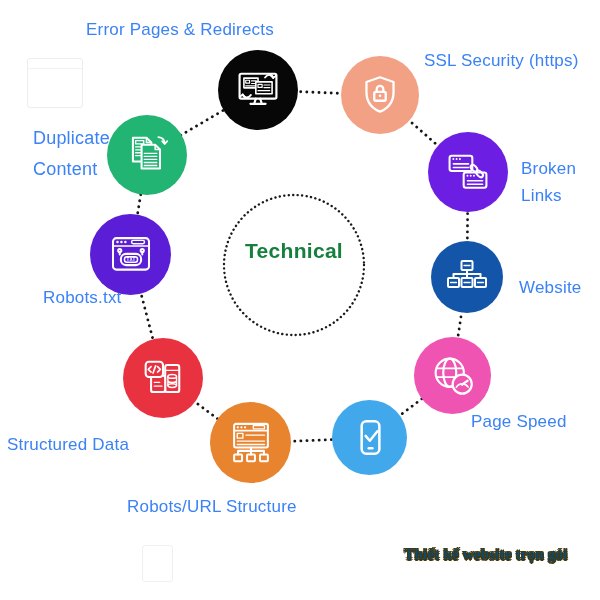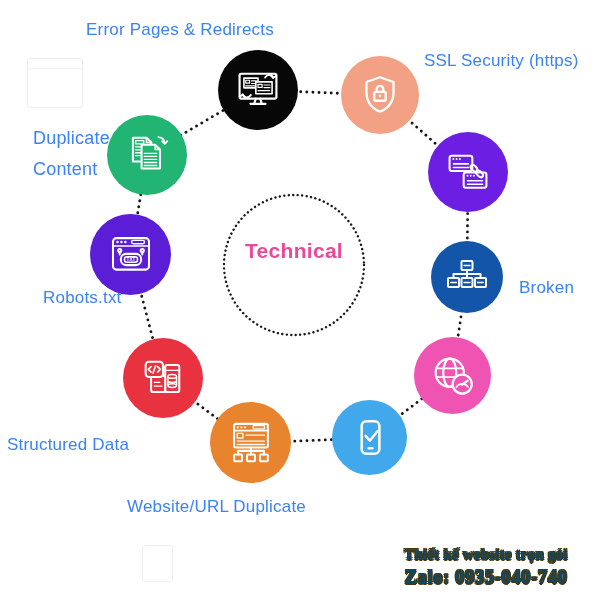--- a/index.html
+++ b/index.html
@@ -26,21 +26,21 @@
   .label-broken     {left:521px;top:155px;width:74px;line-height:27px;}
   .label-sitemap    {left:519px;top:277px;}
   .label-speed      {left:471px;top:411px;}
   .label-mobile     {left:345px;top:489px;}
   .label-website    {left:127px;top:496px;}
   .label-structured {left:7px;  top:410px;margin-top:24px;}
   .label-robots     {left:9px;  top:287px;margin-left:34px;}
   .label-duplicate  {left:17px; top:123px;width:112px;line-height:31px;font-size:18px;margin-left:16px;}
   
   .center-title{position:absolute;left:224px;top:236px;width:140px;z-index:2;text-align:center;
-                font-weight:700;font-size:21px;line-height:29px;color:#ec4899;letter-spacing:.3px;}
+                font-weight:700;font-size:21px;line-height:29px;color:#15803d;letter-spacing:.3px;}
   
   .footer{position:absolute;left:375px;top:543px;width:222px;z-index:4;text-align:center;
           font-family:Liberation Serif, serif;font-weight:700;color:#0c4a6e;
           text-shadow:-1px -1px 0 #473608,1px -1px 0 #473608,-1px 1px 0 #473608,1px 1px 0 #473608,0 2px 0 #473608;}
   .footer .l1{font-size:15px;line-height:22px;letter-spacing:.2px;}
   .footer .l2{font-size:19px;line-height:23px;letter-spacing:.4px;}
   
   .ghost{position:absolute;border:1px solid #ededed;border-radius:3px;z-index:0;}
   .ghost-tl{left:27px;top:58px;width:54px;height:48px;}
   .ghost-tl::before{content:"";position:absolute;left:0;top:9px;width:100%;border-top:1px solid #f1f1f1;}
@@ -98,45 +98,47 @@
       <path d="M10.5 16.5 h14 M10.5 19.8 h14" stroke-width="1.4"></path>
       <ellipse cx="29.5" cy="20.5" rx="3.6" ry="2.2" transform="rotate(45 29.5 20.5)"></ellipse>
       <rect x="20" y="24.5" width="21" height="14" rx="2" fill="#6C1EE3"></rect>
       <circle cx="23.5" cy="27.5" r=".9" fill="#fff" stroke="none"></circle>
       <circle cx="26.5" cy="27.5" r=".9" fill="#fff" stroke="none"></circle>
       <circle cx="29.5" cy="27.5" r=".9" fill="#fff" stroke="none"></circle>
       <path d="M23.5 32 h14 M23.5 35.3 h14" stroke-width="1.4"></path>
       <ellipse cx="34.8" cy="25.8" rx="3.6" ry="2.2" transform="rotate(45 34.8 25.8)"></ellipse>
     </svg>
   </div>
+  <div class="label label-broken">Broken Links</div>
 
   <div class="node node-sitemap" style="background: rgb(19, 86, 169);">
     <svg width="48" height="48" viewBox="0 0 48 48" fill="none" stroke="#fff" stroke-width="2" stroke-linecap="round" stroke-linejoin="round">
       <rect x="18.5" y="8" width="11" height="9" rx="1"></rect>
       <path d="M21 12.5 h6" stroke-width="1.3"></path>
       <path d="M24 17 v4 M10.5 21 h27 M10.5 21 v4 M24 21 v4 M37.5 21 v4"></path>
       <rect x="5" y="25" width="11" height="9" rx="1"></rect>
       <rect x="18.5" y="25" width="11" height="9" rx="1"></rect>
       <rect x="32" y="25" width="11" height="9" rx="1"></rect>
       <path d="M7.5 29.5 h6 M21 29.5 h6 M34.5 29.5 h6" stroke-width="1.3"></path>
     </svg>
   </div>
-  <div class="label label-sitemap">Broken</div>
+  <div class="label label-sitemap">Website</div>
 
   <div class="node node-speed" style="background: rgb(239, 84, 179);">
     <svg width="52" height="52" viewBox="0 0 48 48" fill="none" stroke="#fff" stroke-width="2" stroke-linecap="round" stroke-linejoin="round">
       <circle cx="21" cy="21" r="13"></circle>
       <ellipse cx="21" cy="21" rx="6" ry="13"></ellipse>
       <path d="M9.6 17 h22.8 M9.6 25 h22.8" stroke-width="1.7"></path>
       <circle cx="32.5" cy="31.5" r="8.8" fill="#EF54B3"></circle>
       <path d="M32.5 31.8 l5 -3.4"></path>
       <circle cx="32.5" cy="31.8" r="1.1" fill="#fff" stroke="none"></circle>
       <path d="M27 34.5 a6.4 6.4 0 0 1 11 -0.2" stroke-width="1.4"></path>
     </svg>
   </div>
+  <div class="label label-speed">Page Speed</div>
 
   <div class="node node-mobile" style="background: rgb(65, 168, 235);">
     <svg width="50" height="50" viewBox="0 0 48 48" fill="none" stroke="#fff" stroke-width="2.4" stroke-linecap="round" stroke-linejoin="round">
       <rect x="16" y="8" width="17" height="31" rx="4.5"></rect>
       <path d="M19.8 22 l4 4.6 7.3 -9"></path>
       <path d="M22.8 33.8 h3.5"></path>
     </svg>
   </div>
 
   <div class="node node-website" style="background: rgb(232, 131, 46);">
@@ -148,21 +150,21 @@
       <circle cx="18.7" cy="10" r="1" fill="#fff" stroke="none"></circle>
       <rect x="26" y="8.6" width="10" height="2.8" rx="0.6" stroke-width="1.2"></rect>
       <rect x="11.8" y="15.5" width="5" height="4.2" stroke-width="1.2"></rect>
       <path d="M19.5 17 h16.5 M11.8 22.3 h24.2 M11.8 25.3 h24.2" stroke-width="1.2"></path>
       <path d="M24 28 v3 M12.5 31 h23 M12.5 31 v3.2 M24 31 v3.2 M35.5 31 v3.2"></path>
       <rect x="9" y="34.2" width="7" height="6" rx="0.8"></rect>
       <rect x="20.5" y="34.2" width="7" height="6" rx="0.8"></rect>
       <rect x="32" y="34.2" width="7" height="6" rx="0.8"></rect>
     </svg>
   </div>
-  <div class="label label-website">Website/URL Duplicate</div>
+  <div class="label label-website">Robots/URL Structure</div>
 
   <div class="node node-structured" style="background: rgb(233, 50, 64);">
     <svg width="52" height="52" viewBox="0 0 48 48" fill="none" stroke="#fff" stroke-width="1.9" stroke-linecap="round" stroke-linejoin="round">
       <rect x="26" y="12" width="13" height="25" rx="2"></rect>
       <path d="M26 17 h13" stroke-width="1.3"></path>
       <ellipse cx="32.5" cy="22.5" rx="4" ry="1.7" stroke-width="1.3"></ellipse>
       <path d="M28.5 22.5 v8.5 M36.5 22.5 v8.5 M28.7 27 a4 1.7 0 0 0 7.6 0" stroke-width="1.3"></path>
       <ellipse cx="32.5" cy="31" rx="4" ry="1.7" stroke-width="1.3"></ellipse>
       <rect x="13" y="22" width="13" height="15" rx="2" fill="#E93240"></rect>
       <path d="M16 28 h5 M16 31.5 h7" stroke-width="1.3"></path>
@@ -200,16 +202,15 @@
       <path d="M31.5 14.5 v4.5 h4.5" stroke-width="1.4"></path>
       <path d="M21.5 22.5 h11.5 M21.5 25.3 h11.5 M21.5 28.1 h11.5 M21.5 30.9 h11.5 M21.5 33.7 h11.5" stroke-width="1.2"></path>
       <path d="M34.5 7.5 c3.8 0.3 5.6 2.4 5.7 5.5" stroke-width="1.7"></path>
       <path d="M38 11.2 l2.3 2.6 2.4 -2.6" stroke-width="1.7"></path>
     </svg>
   </div>
   <div class="label label-duplicate">Duplicate Content</div>
 
   <div class="footer">
     <div class="l1">Thiết kế website trọn gói</div>
-    <div class="l2">Zalo: 0935-040-740</div>
   </div>
 
 </div>
 
 </body></html>

